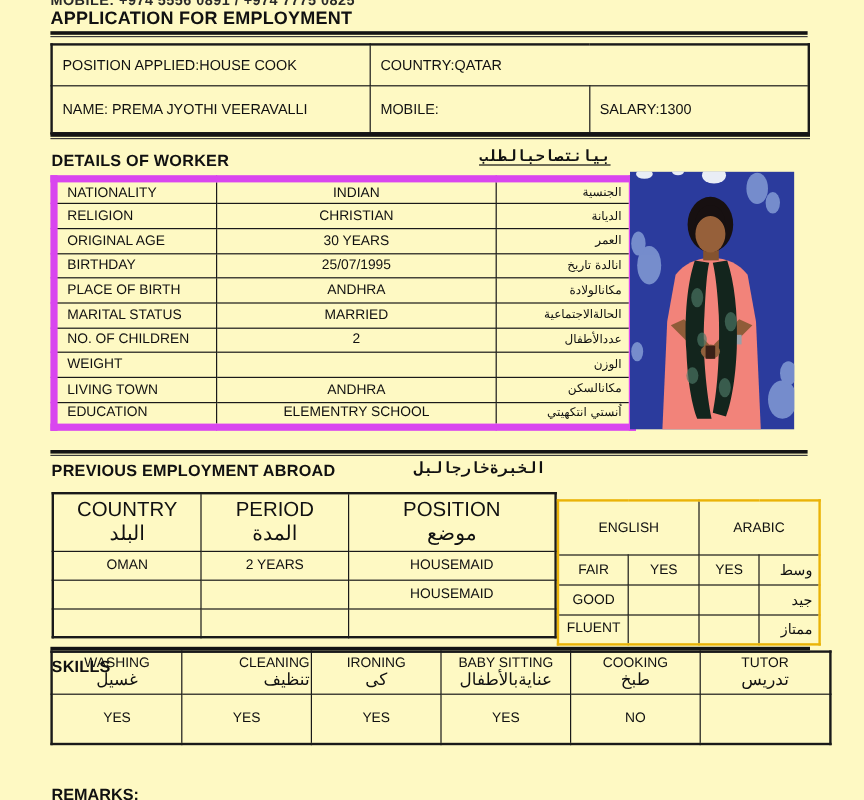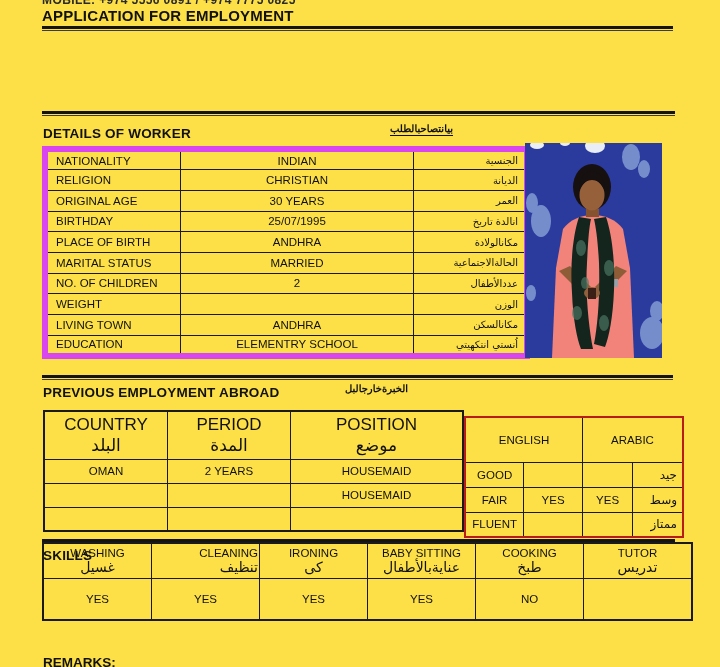--- a/index.html
+++ b/index.html
@@ -1,45 +1,45 @@
 <!DOCTYPE html>
 <html><head>
 <meta charset="utf-8">
 <style>
   html,body{margin:0;padding:0;background:#fff;}
   .page{
-    position:relative;width:720px;height:667px;background:#fde047;overflow:hidden;
+    position:relative;width:720px;height:667px;background:#fef9c3;overflow:hidden;
     font-family:"Liberation Sans",sans-serif;color:#111;
   }
   .abs{position:absolute;}
   .clip-top{left:42px;top:-7px;font-size:12px;font-weight:700;letter-spacing:.4px;color:#2a2a2a;white-space:nowrap;}
   .title{left:42px;top:7px;font-size:15px;font-weight:700;letter-spacing:.2px;}
   .dline{position:absolute;height:5px;box-sizing:border-box;border-top:3px solid #141414;border-bottom:1px solid #3c3c3c;}
   table{border-collapse:collapse;table-layout:fixed;position:absolute;}
   td{border:1px solid #1a1a1a;vertical-align:middle;font-size:11.5px;overflow:hidden;}
   .apptable{left:42px;top:36px;width:633px;border:2px solid #1a1a1a;}
   .apptable td{font-size:12px;padding:2px 8px;}
   .apptable tr:first-child{height:34px;}
   .apptable tr:last-child{height:40px;}
   .dtable{left:42px;top:146px;width:456px;border:6px solid #d946ef;}
   .dtable tr{height:20.7px;}
   .dtable td.lab{padding-left:8px;}
   .dtable td.val{text-align:center;}
   .ar{font-family:"DejaVu Sans",sans-serif;direction:rtl;}
   .dtable td.arc{text-align:right;padding-right:6px;font-size:10px;}
   .sec-head{font-size:13.5px;font-weight:700;letter-spacing:.2px;}
-  .sec-head-ar{font-family:Liberation Sans, sans-serif;direction:rtl;font-size:10px;font-weight:700;text-align:left;}
+  .sec-head-ar{font-family:Liberation Mono, monospace;direction:rtl;font-size:13px;font-weight:700;text-align:center;}
   .underl{text-decoration:underline;text-underline-offset:3px;}
   .ptable{left:43px;top:410px;width:409px;border:2px solid #1a1a1a;}
   .ptable td{text-align:center;}
   .ptable tr.hd{height:48px;}
   .ptable tr.dr{height:24px;}
   .ptable .hd-en{font-size:17px;}
   .ptable .hd-ar{font-size:17px;}
-  .ltable{left:464px;top:416px;width:211px;border:2px solid #b91c1c;}
+  .ltable{left:464px;top:416px;width:211px;border:2px solid #eab308;}
   .ltable td{text-align:center;}
   .ltable tr.hd{height:45px;font-size:12px;}
   .ltable tr.dr{height:25px;}
   .ltable td.arc{text-align:right;padding-right:5px;font-size:12px;}
   .stable{left:42px;top:542px;width:630px;border:2px solid #1a1a1a;}
   .stable td{text-align:center;}
   .stable tr.hd{height:35px;}
   .stable tr.dr{height:42px;font-size:12px;}
   .stable .hd-en{font-size:11.5px;}
   .stable .hd-ar{font-size:14px;}
@@ -48,20 +48,33 @@
 </style>
 </head>
 <body>
 
 <div class="page">
 
   <div class="abs clip-top">MOBILE: +974 5556 0891 / +974 7775 0825</div>
   <div class="abs title">APPLICATION FOR EMPLOYMENT</div>
   <div class="dline" style="left:42px;top:26px;width:631px;"></div>
 
+  <table class="apptable">
+    <tbody>
+        <tr>
+      <td style="width:248px;">POSITION APPLIED:HOUSE COOK</td>
+      <td colspan="2">COUNTRY:QATAR</td>
+    </tr>
+    <tr>
+      <td style="width:248px;">NAME:  PREMA JYOTHI VEERAVALLI</td>
+      <td style="width:177px;">MOBILE:</td>
+      <td style="width:208px;">SALARY:1300</td>
+    </tr>
+  </tbody>
+    </table>
   <div class="dline" style="left:42px;top:111px;width:633px;"></div>
 
   <div class="abs sec-head" style="left:43px;top:126px;">DETAILS OF WORKER</div>
   <div class="abs sec-head-ar underl" style="left:390px;top:123px;width:128px;">بيانتصاحبالطلب</div>
 
   <table class="dtable">
     <tbody>
         <tr>
       <td class="lab" style="width:123px;">NATIONALITY</td>
       <td class="val" style="width:230px;">INDIAN</td>
@@ -195,32 +208,32 @@
   </tbody>
     </table>
 
   <table class="ltable">
     <tbody>
         <tr class="hd">
       <td colspan="2" style="width:114px;">ENGLISH</td>
       <td colspan="2" style="width:97px;">ARABIC</td>
     </tr>
     <tr class="dr">
-      <td>GOOD</td>
-      <td></td>
-      <td></td>
-      <td class="arc ar">جيد</td>
-    </tr>
-    <tr class="dr">
       <td style="width:59px;">FAIR</td>
       <td style="width:55px;">YES</td>
       <td style="width:45px;">YES</td>
       <td class="arc ar" style="width:52px;">وسط</td>
     </tr>
     <tr class="dr">
+      <td>GOOD</td>
+      <td></td>
+      <td></td>
+      <td class="arc ar">جيد</td>
+    </tr>
+    <tr class="dr">
       <td>FLUENT</td>
       <td></td>
       <td></td>
       <td class="arc ar">ممتاز</td>
     </tr>
   </tbody>
     </table>
 
   <div class="dline" style="left:42px;top:539px;width:633px;"></div>
 

